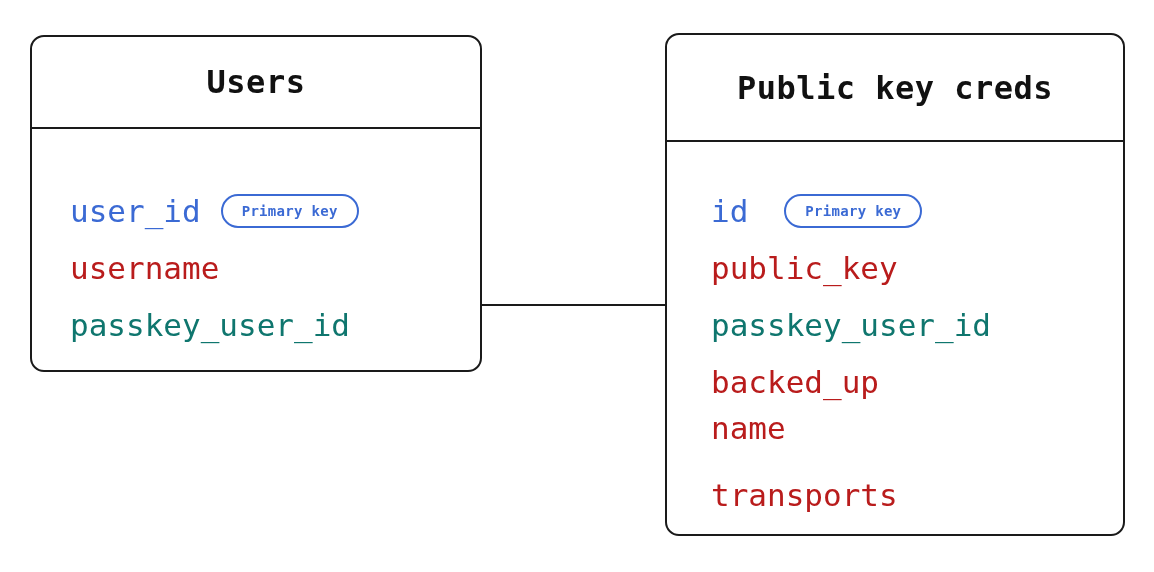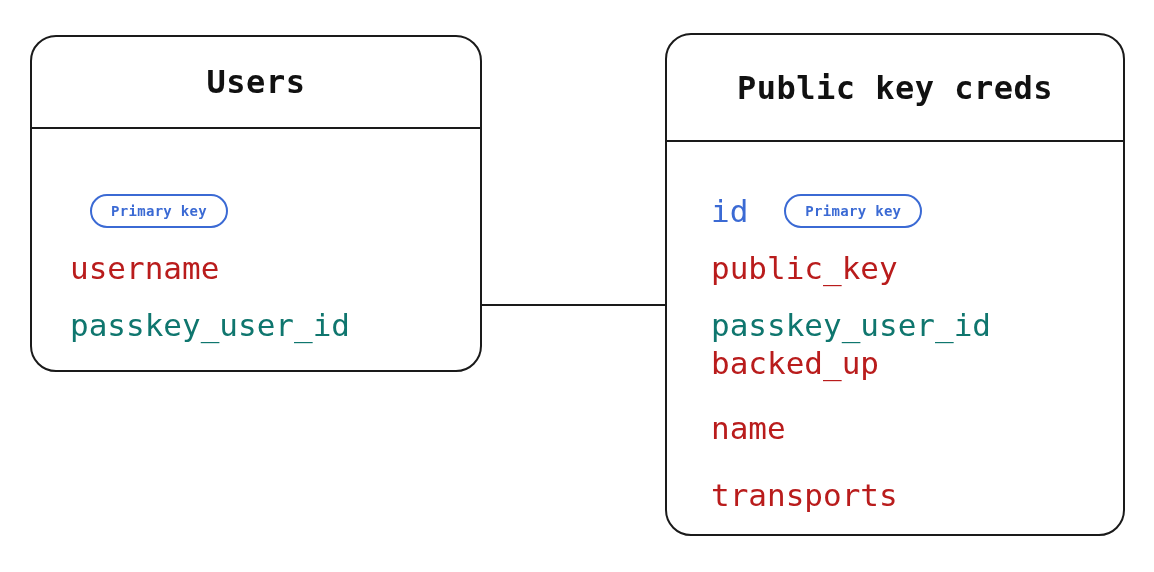--- a/index.html
+++ b/index.html
@@ -22,21 +22,21 @@
     width: 1154px;
     height: 572px;
   }
 
   
   .entity {
     position: absolute;
     box-sizing: border-box;
     background: #ffffff;
     border: 2px solid #1a1a1a;
-    border-radius: 26px;
+    border-radius: 14px;
     overflow: hidden;
   }
 
   .entity-header {
     box-sizing: border-box;
     width: 100%;
     border-bottom: 2px solid #1a1a1a;
     display: flex;
     align-items: center;
     justify-content: center;
@@ -133,20 +133,21 @@
 
 <div id="canvas">
 
   <div class="entity" id="entity-users">
     <div class="entity-header">
       <span class="entity-title">Users</span>
     </div>
     <div class="entity-fields">
 
       <div class="field-row" style="top:156px">
+        <span class="field-name key">user_id</span>
         <span class="pk-badge">
           <span class="pk-badge-label">Primary key</span>
         </span>
       </div>
 
       <div class="field-row" style="top:213px">
         <span class="field-name">username</span>
       </div>
 
       <div class="field-row" style="top:270px">
@@ -172,21 +173,21 @@
       </div>
 
       <div class="field-row" style="top:215px">
         <span class="field-name">public_key</span>
       </div>
 
       <div class="field-row" style="top:272px">
         <span class="field-name fkey">passkey_user_id</span>
       </div>
 
-      <div class="field-row" style="top:310px">
+      <div class="field-row" style="top:329px">
         <span class="field-name">backed_up</span>
       </div>
 
       <div class="field-row" style="top:375px">
         <span class="field-name">name</span>
       </div>
 
       <div class="field-row" style="top:442px">
         <span class="field-name">transports</span>
       </div>

